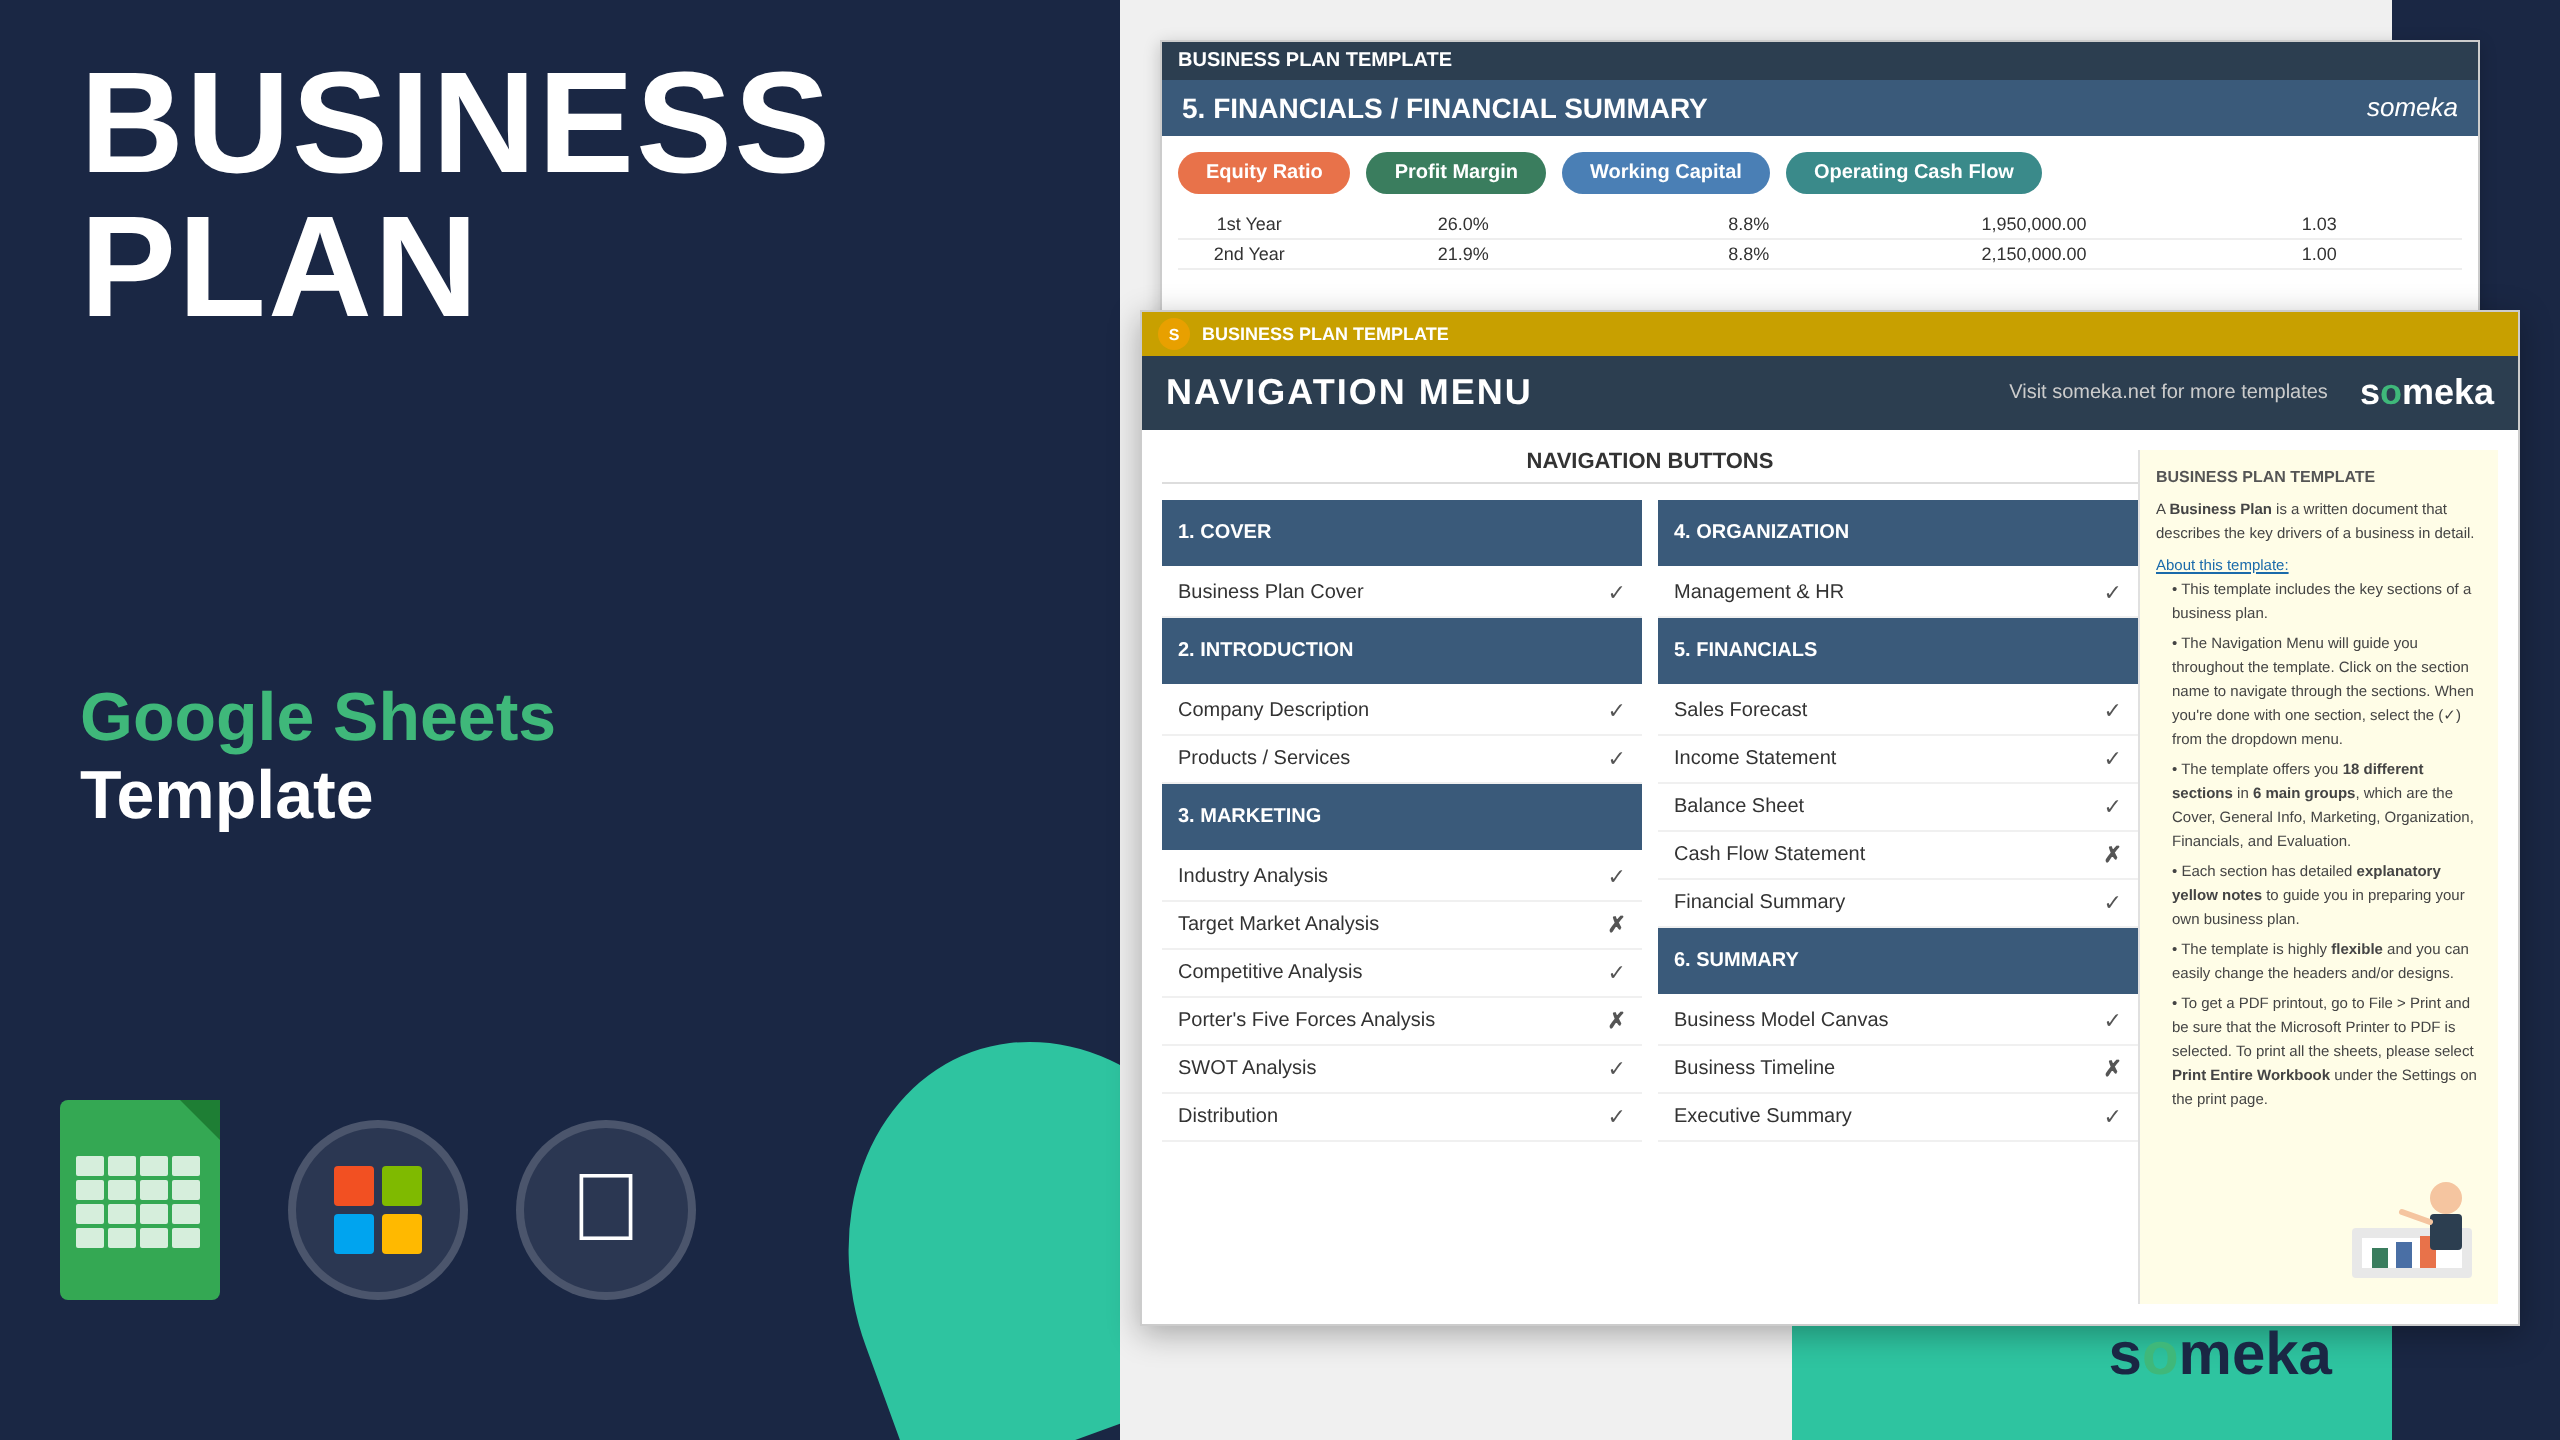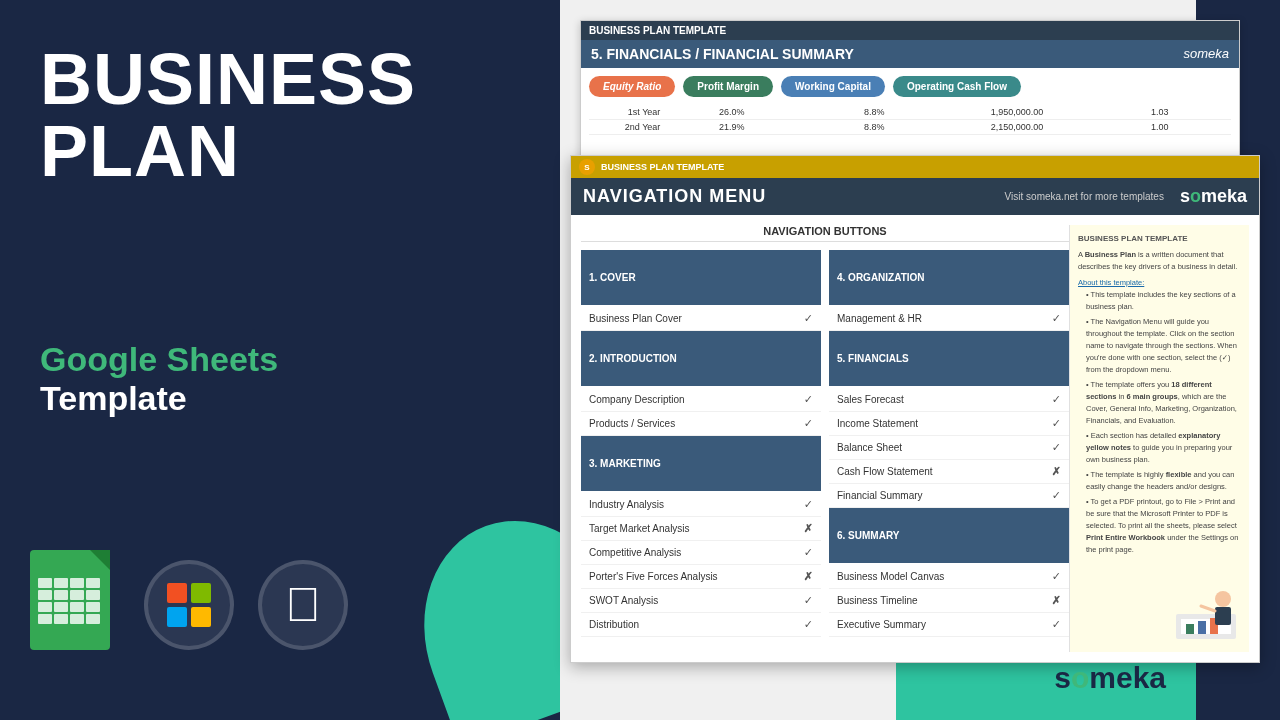--- a/index.html
+++ b/index.html
@@ -17,21 +17,21 @@
       position: absolute;
       left: 0; top: 0;
       width: 560px;
       height: 720px;
       background: #1a2744;
       z-index: 1;
     }
 
     .business-plan-title {
       position: absolute;
-      top: 43px;
+      top: 26px;
       left: 40px;
       color: white;
       font-size: 72px;
       font-weight: 900;
       line-height: 1.0;
       letter-spacing: 1px;
     }
 
     .subtitle {
       position: absolute;
@@ -161,41 +161,41 @@
       background: white;
     }
     .pill {
       padding: 5px 14px;
       border-radius: 20px;
       font-size: 10px;
       font-weight: bold;
       color: white;
       border: none;
     }
-    .pill-orange { background: #e8724a; font-style: italic; }
+    .pill-orange { background: #e8724a; }
     .pill-green { background: #3a7d5e; }
     .pill-blue { background: #4a7fb5; }
     .pill-teal { background: #3a8a8a; }
 
     .ss-data-rows {
       padding: 0 8px;
       font-size: 9px;
     }
     .ss-row {
       display: flex;
       border-bottom: 1px solid #eee;
       padding: 2px 0;
     }
     .ss-cell {
       flex: 1;
       text-align: center;
       color: #333;
     }
     .ss-cell:first-child {
-      text-align: right;
+      text-align: center;
       flex: 0.5;
     }
 
     
     .nav-menu {
       position: absolute;
       top: 155px;
       left: 10px;
       width: 690px;
       background: white;
@@ -272,21 +272,21 @@
 
     .nav-col {
       flex: 1;
     }
 
     .section-header {
       background: #3a5a7a;
       color: white;
       font-size: 10px;
       font-weight: bold;
-      padding: 22px 8px;
+      padding: 11px 8px;
       margin-bottom: 2px;
     }
 
     .section-item {
       display: flex;
       justify-content: space-between;
       align-items: center;
       padding: 5px 8px;
       border-bottom: 1px solid #f0f0f0;
       font-size: 10px;

